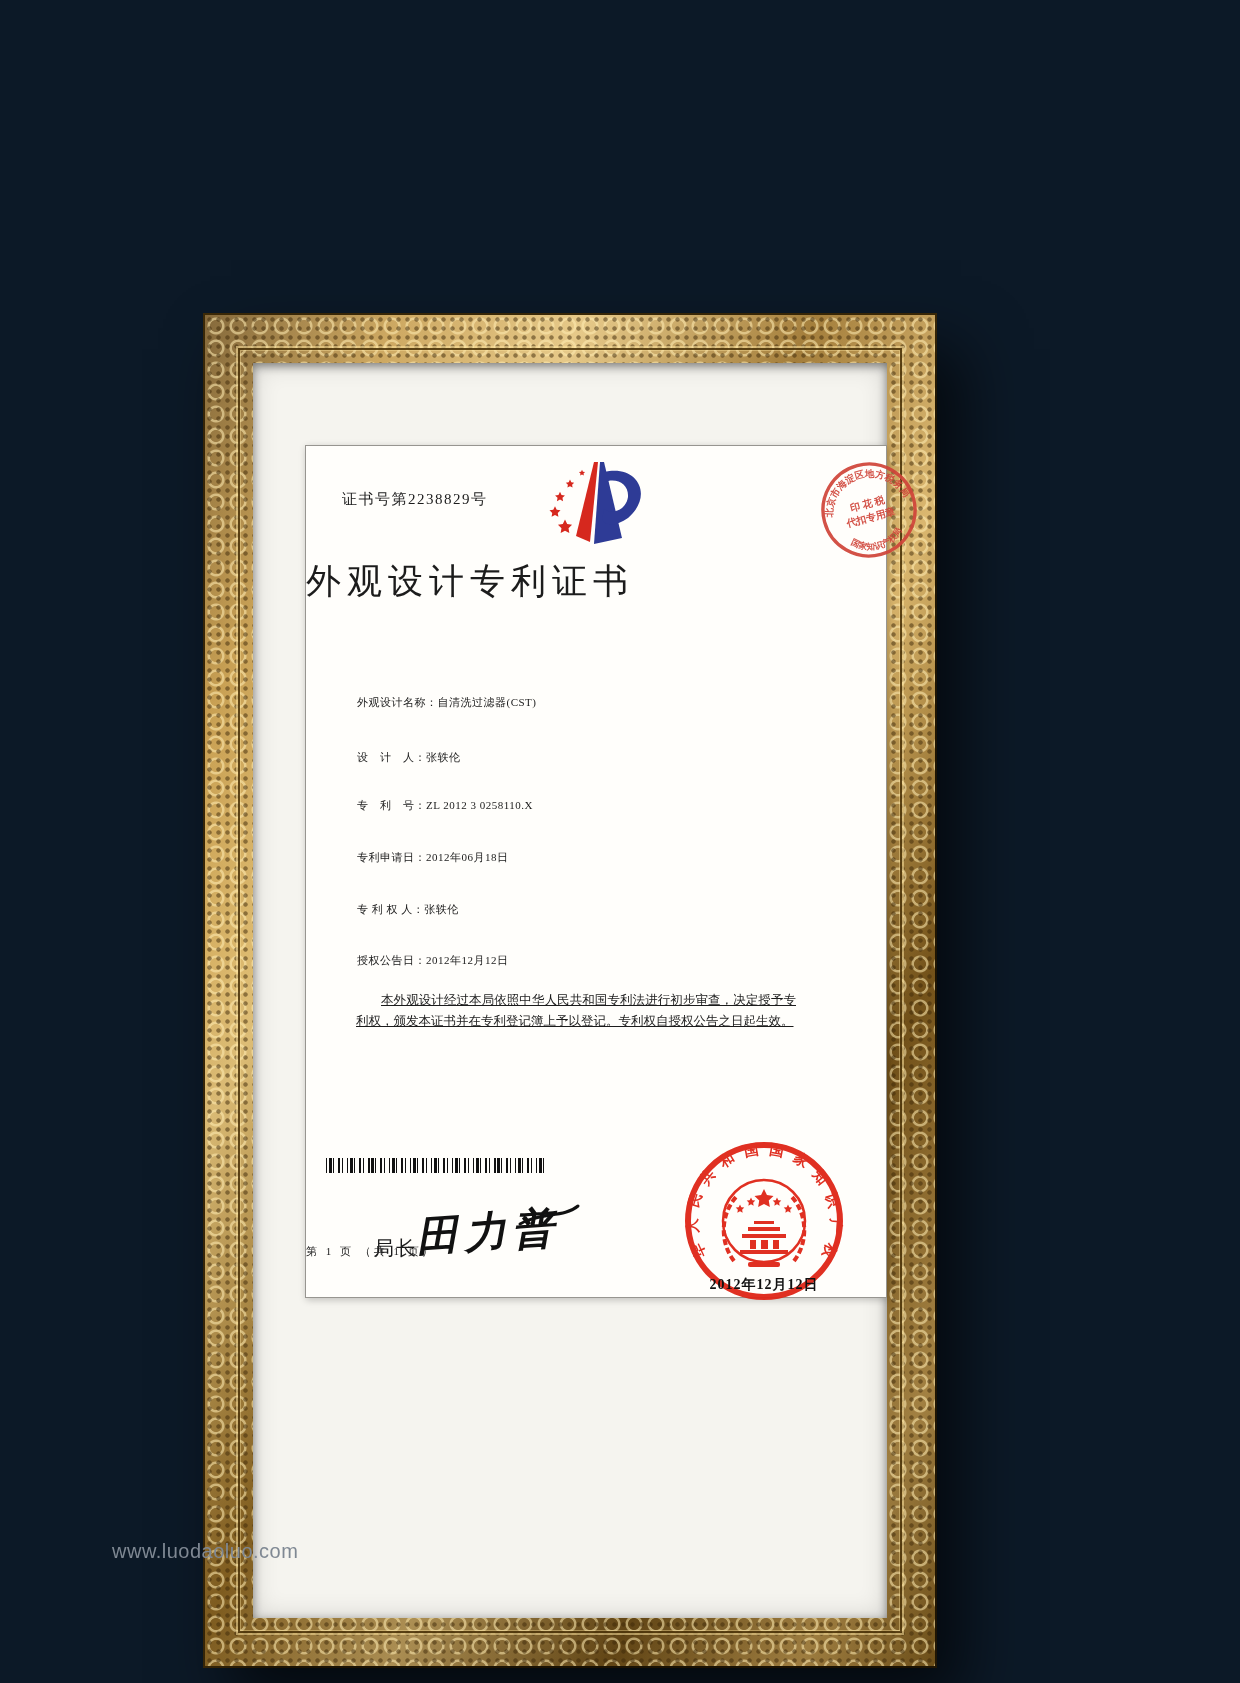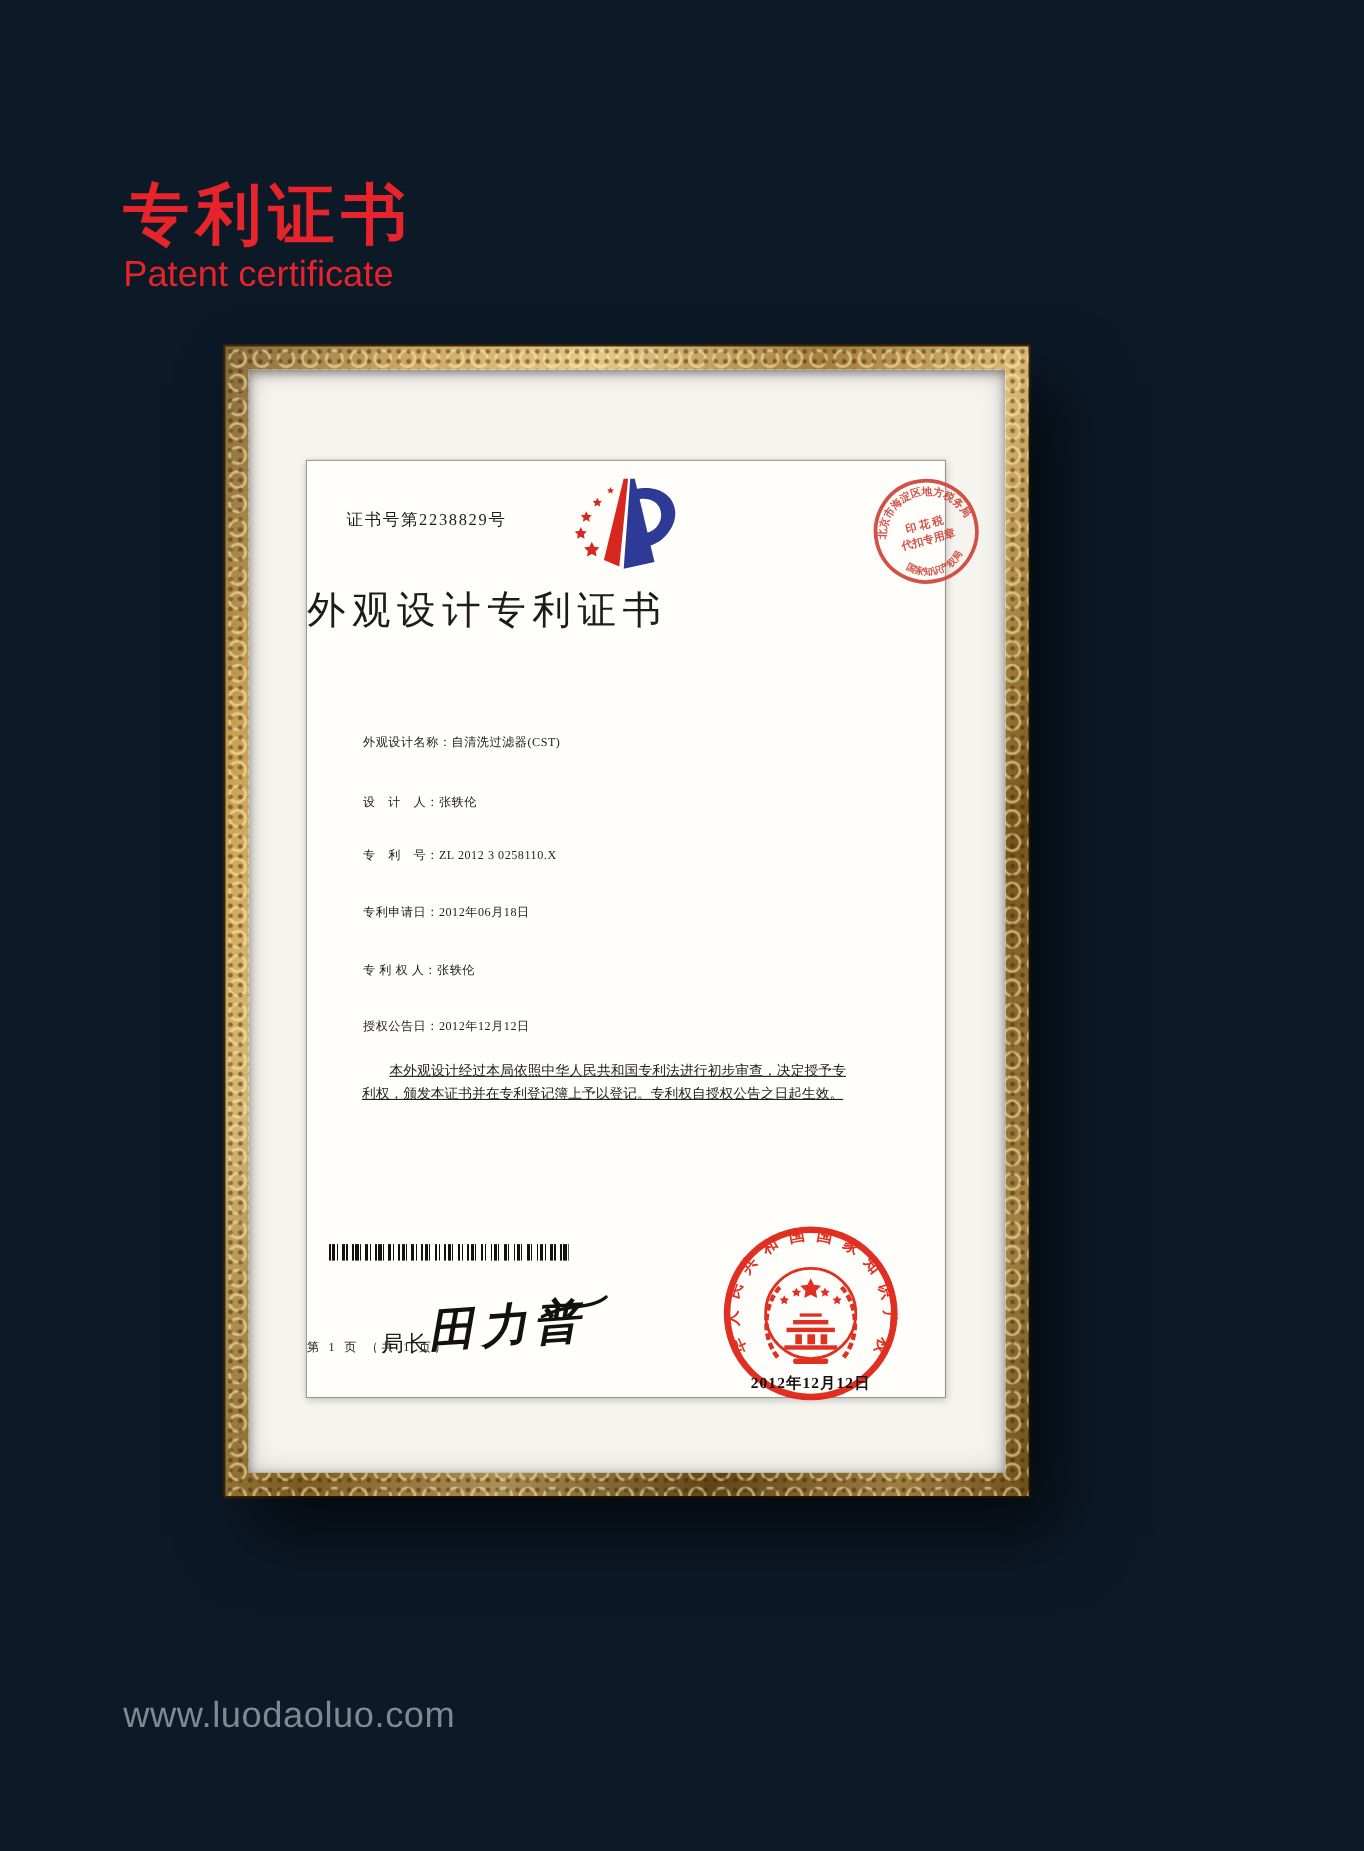--- a/index.html
+++ b/index.html
@@ -4,22 +4,22 @@
 <title>Patent Certificate</title>
 <style>
   html,body{margin:0;padding:0;background:#0c1927;}
   .canvas{position:relative;width:1240px;height:1683px;background:#0c1927;overflow:hidden;
           font-family:"Liberation Sans","DejaVu Sans",sans-serif;}
   
   .brand{position:absolute;left:112px;top:162px;}
   .brand-cn{font-size:60px;font-weight:bold;color:#e5242b;letter-spacing:6px;line-height:66px;}
   .brand-en{font-size:33px;color:#e5242b;line-height:38px;margin-top:2px;}
   
-  .frame{position:absolute;left:205px;top:315px;width:730px;height:1045px;box-sizing:border-box;
-         padding:21px;
+  .frame{position:absolute;left:205px;top:315px;width:730px;height:1351px;box-sizing:border-box;
+         padding:48px;
          background:linear-gradient(115deg,#6e4d16,#c59a48 14%,#e3c279 28%,#9a7026 45%,#d9b469 60%,#7c581b 76%,#caa052 90%,#8a6420);
          box-shadow:26px 34px 60px rgba(0,0,0,.65),0 0 0 2px #3d2a08;}
   .frame-pattern{position:absolute;inset:0;pointer-events:none;
          background-image:
            radial-gradient(circle,rgba(61,40,8,.50) 1.8px,transparent 2.6px),
            radial-gradient(circle,transparent 5.6px,rgba(255,236,178,.55) 6.4px,rgba(255,236,178,.55) 8px,transparent 9px),
            linear-gradient(160deg,rgba(255,255,255,.16),transparent 40%,rgba(0,0,0,.22) 88%);
          background-size:9px 9px,22px 22px,100% 100%;}
   .frame-lip{position:absolute;inset:33px;pointer-events:none;border:2px solid rgba(80,55,12,.9);
          box-shadow:0 0 0 2px rgba(255,230,160,.55),inset 0 0 0 1px rgba(255,230,160,.4);}
@@ -43,31 +43,27 @@
            #111 3px 6px,transparent 6px 7px,#111 7px 8px,transparent 8px 12px,
            #111 12px 14.5px,transparent 14.5px 16px,#111 16px 17px,transparent 17px 21px);}
   .sig-label{position:absolute;left:68px;top:789px;font-size:20px;letter-spacing:2px;}
   .sig-svg{position:absolute;left:102px;top:748px;}
   .seal-tax{position:absolute;left:513px;top:14px;transform:rotate(-15deg);opacity:.93;}
   .seal-sipo{position:absolute;left:378px;top:695px;opacity:.95;}
   .issue-date{position:absolute;left:368px;top:830px;width:180px;text-align:center;
          font-size:14px;font-weight:600;letter-spacing:1px;color:#111;}
   .page-no{position:absolute;left:0;right:0;top:798px;text-align:left;font-size:11px;letter-spacing:3px;}
   
-  .site-url{position:absolute;left:112px;top:1540px;font-size:33px;color:#7f8893;letter-spacing:.5px;}
+  .site-url{position:absolute;left:112px;top:1540px;font-size:20px;color:#7f8893;letter-spacing:.5px;}
 </style>
 </head>
 <body>
 
 <div class="canvas">
 
-  <div class="brand">
-    <div class="brand-cn">专利证书</div>
-    <div class="brand-en">Patent certificate</div>
-  </div>
 
   <div class="frame">
     <div class="frame-pattern"></div>
     <div class="frame-lip"></div>
     <div class="mat">
       <div class="paper">
 
         <div class="cert-no">证书号第2238829号</div>
 
         <svg class="logo" width="125" height="88" viewBox="0 0 125 88">

